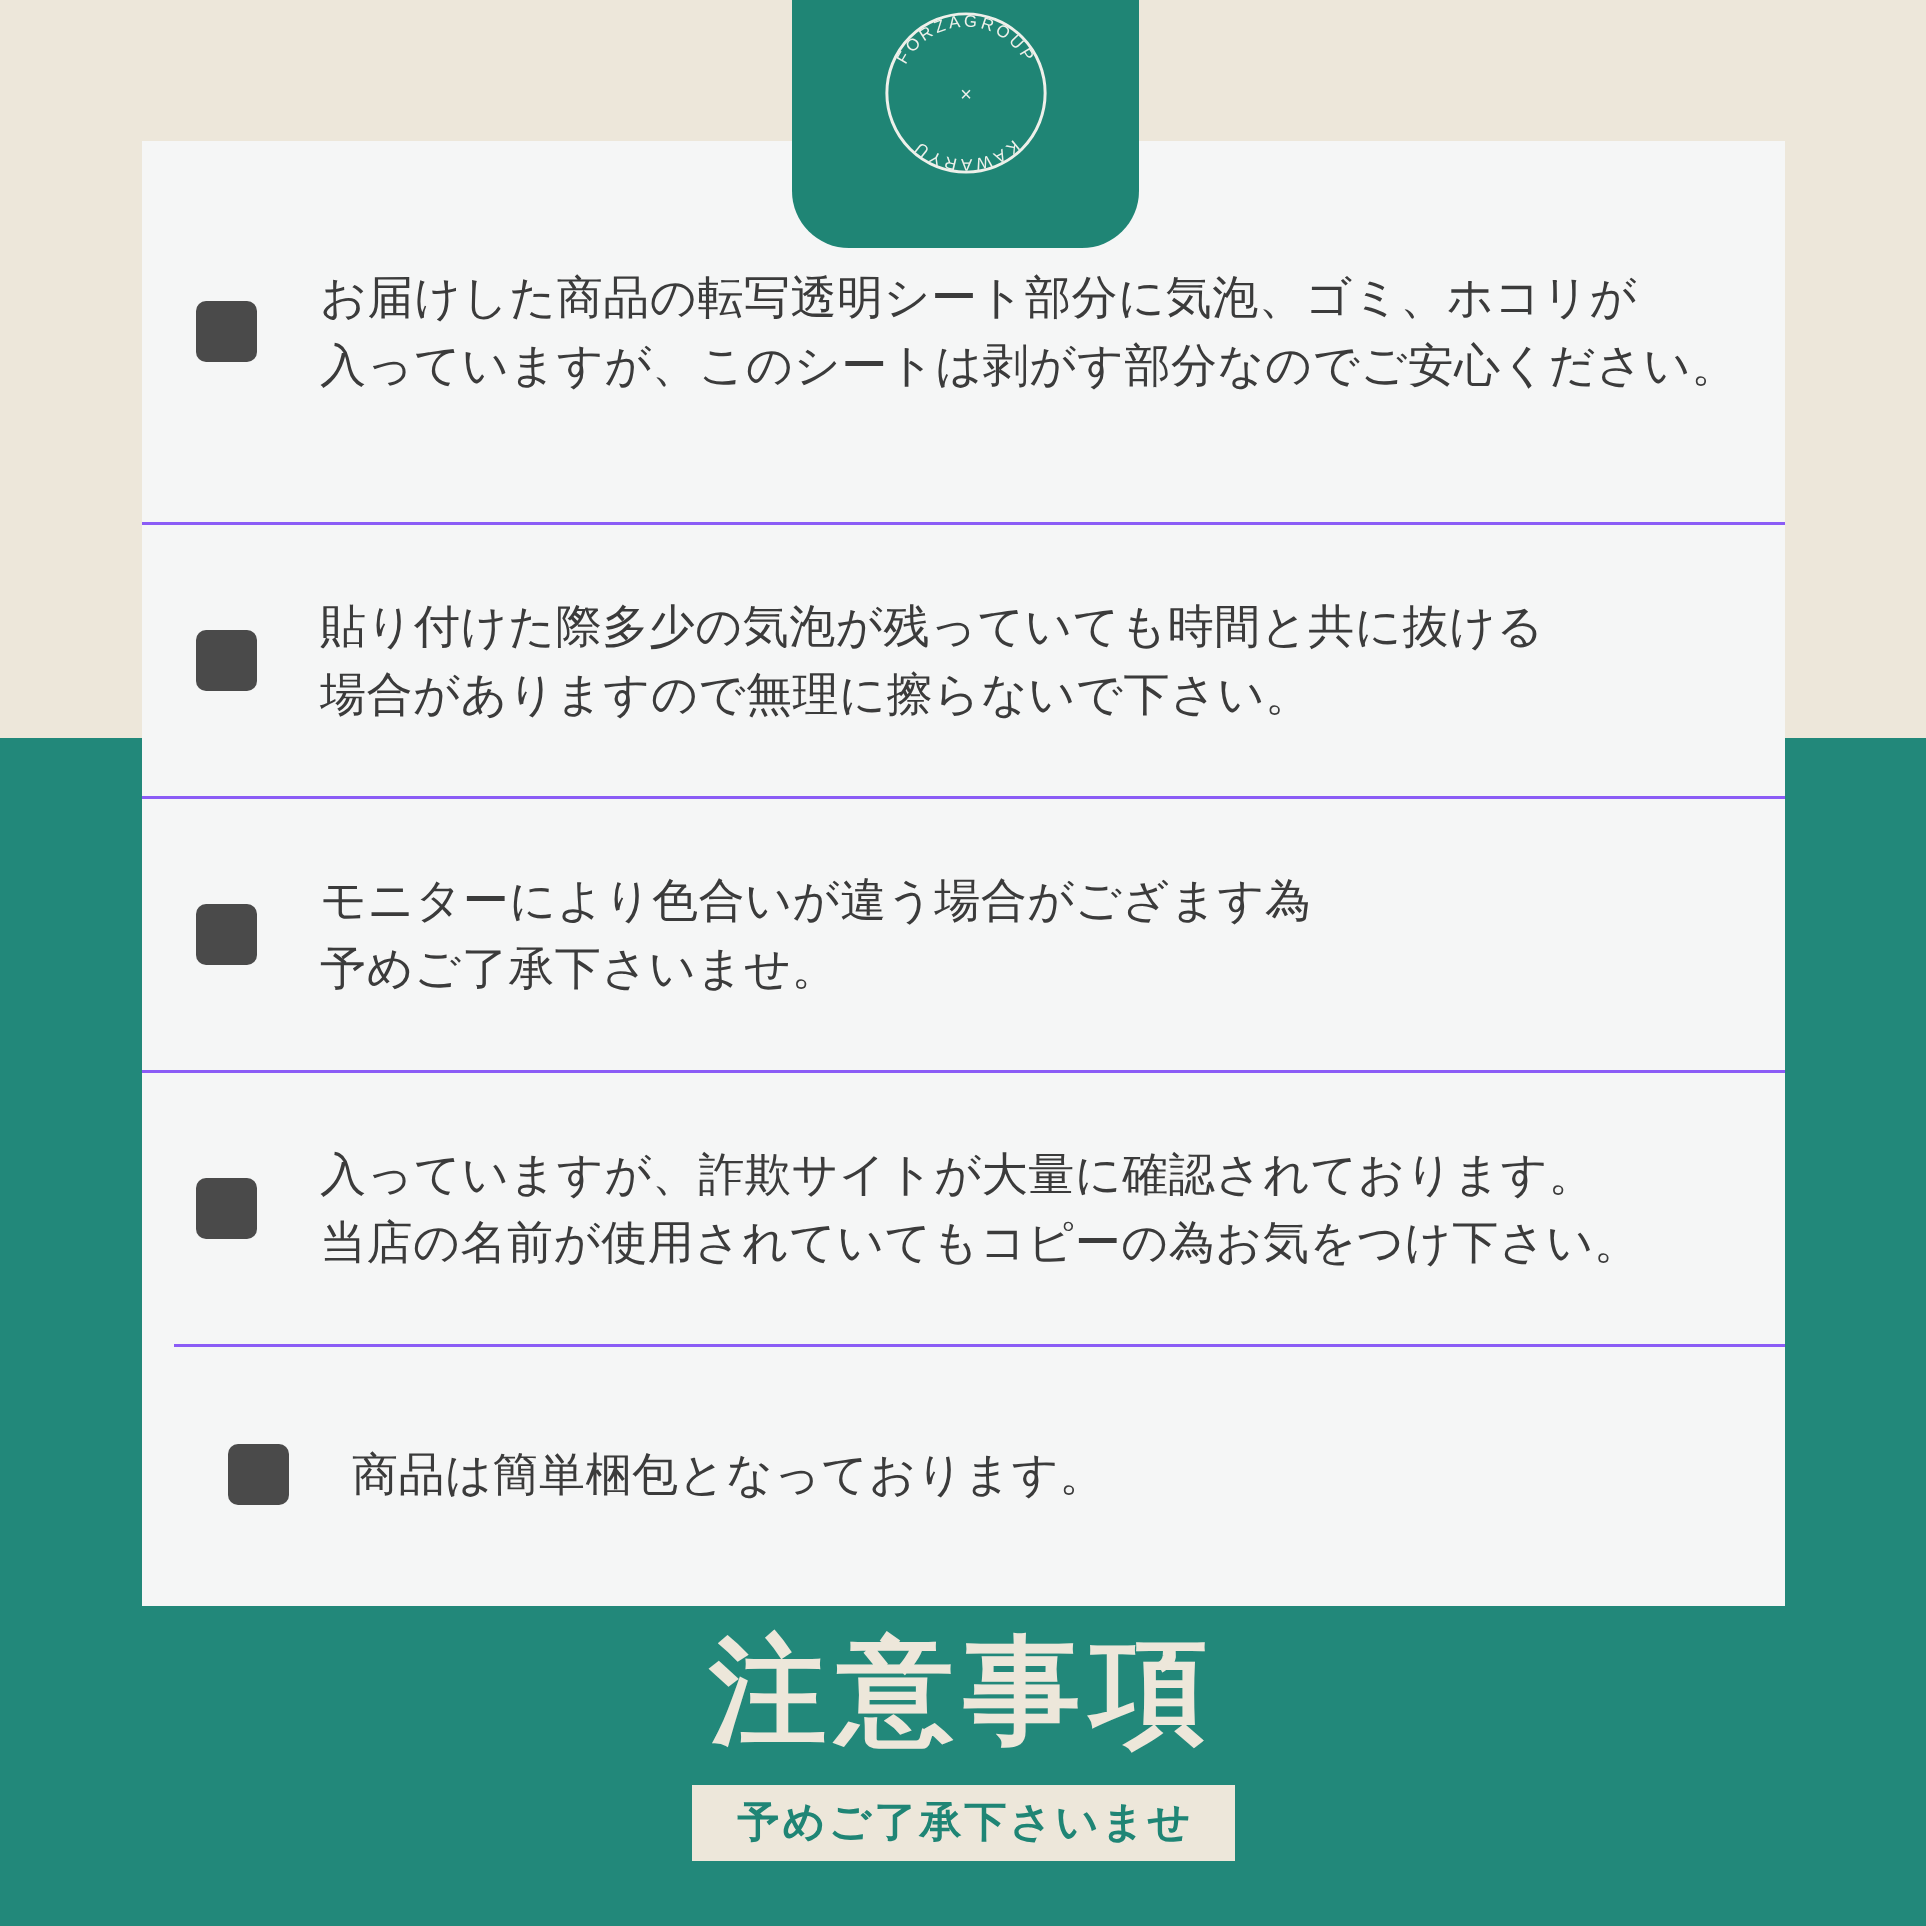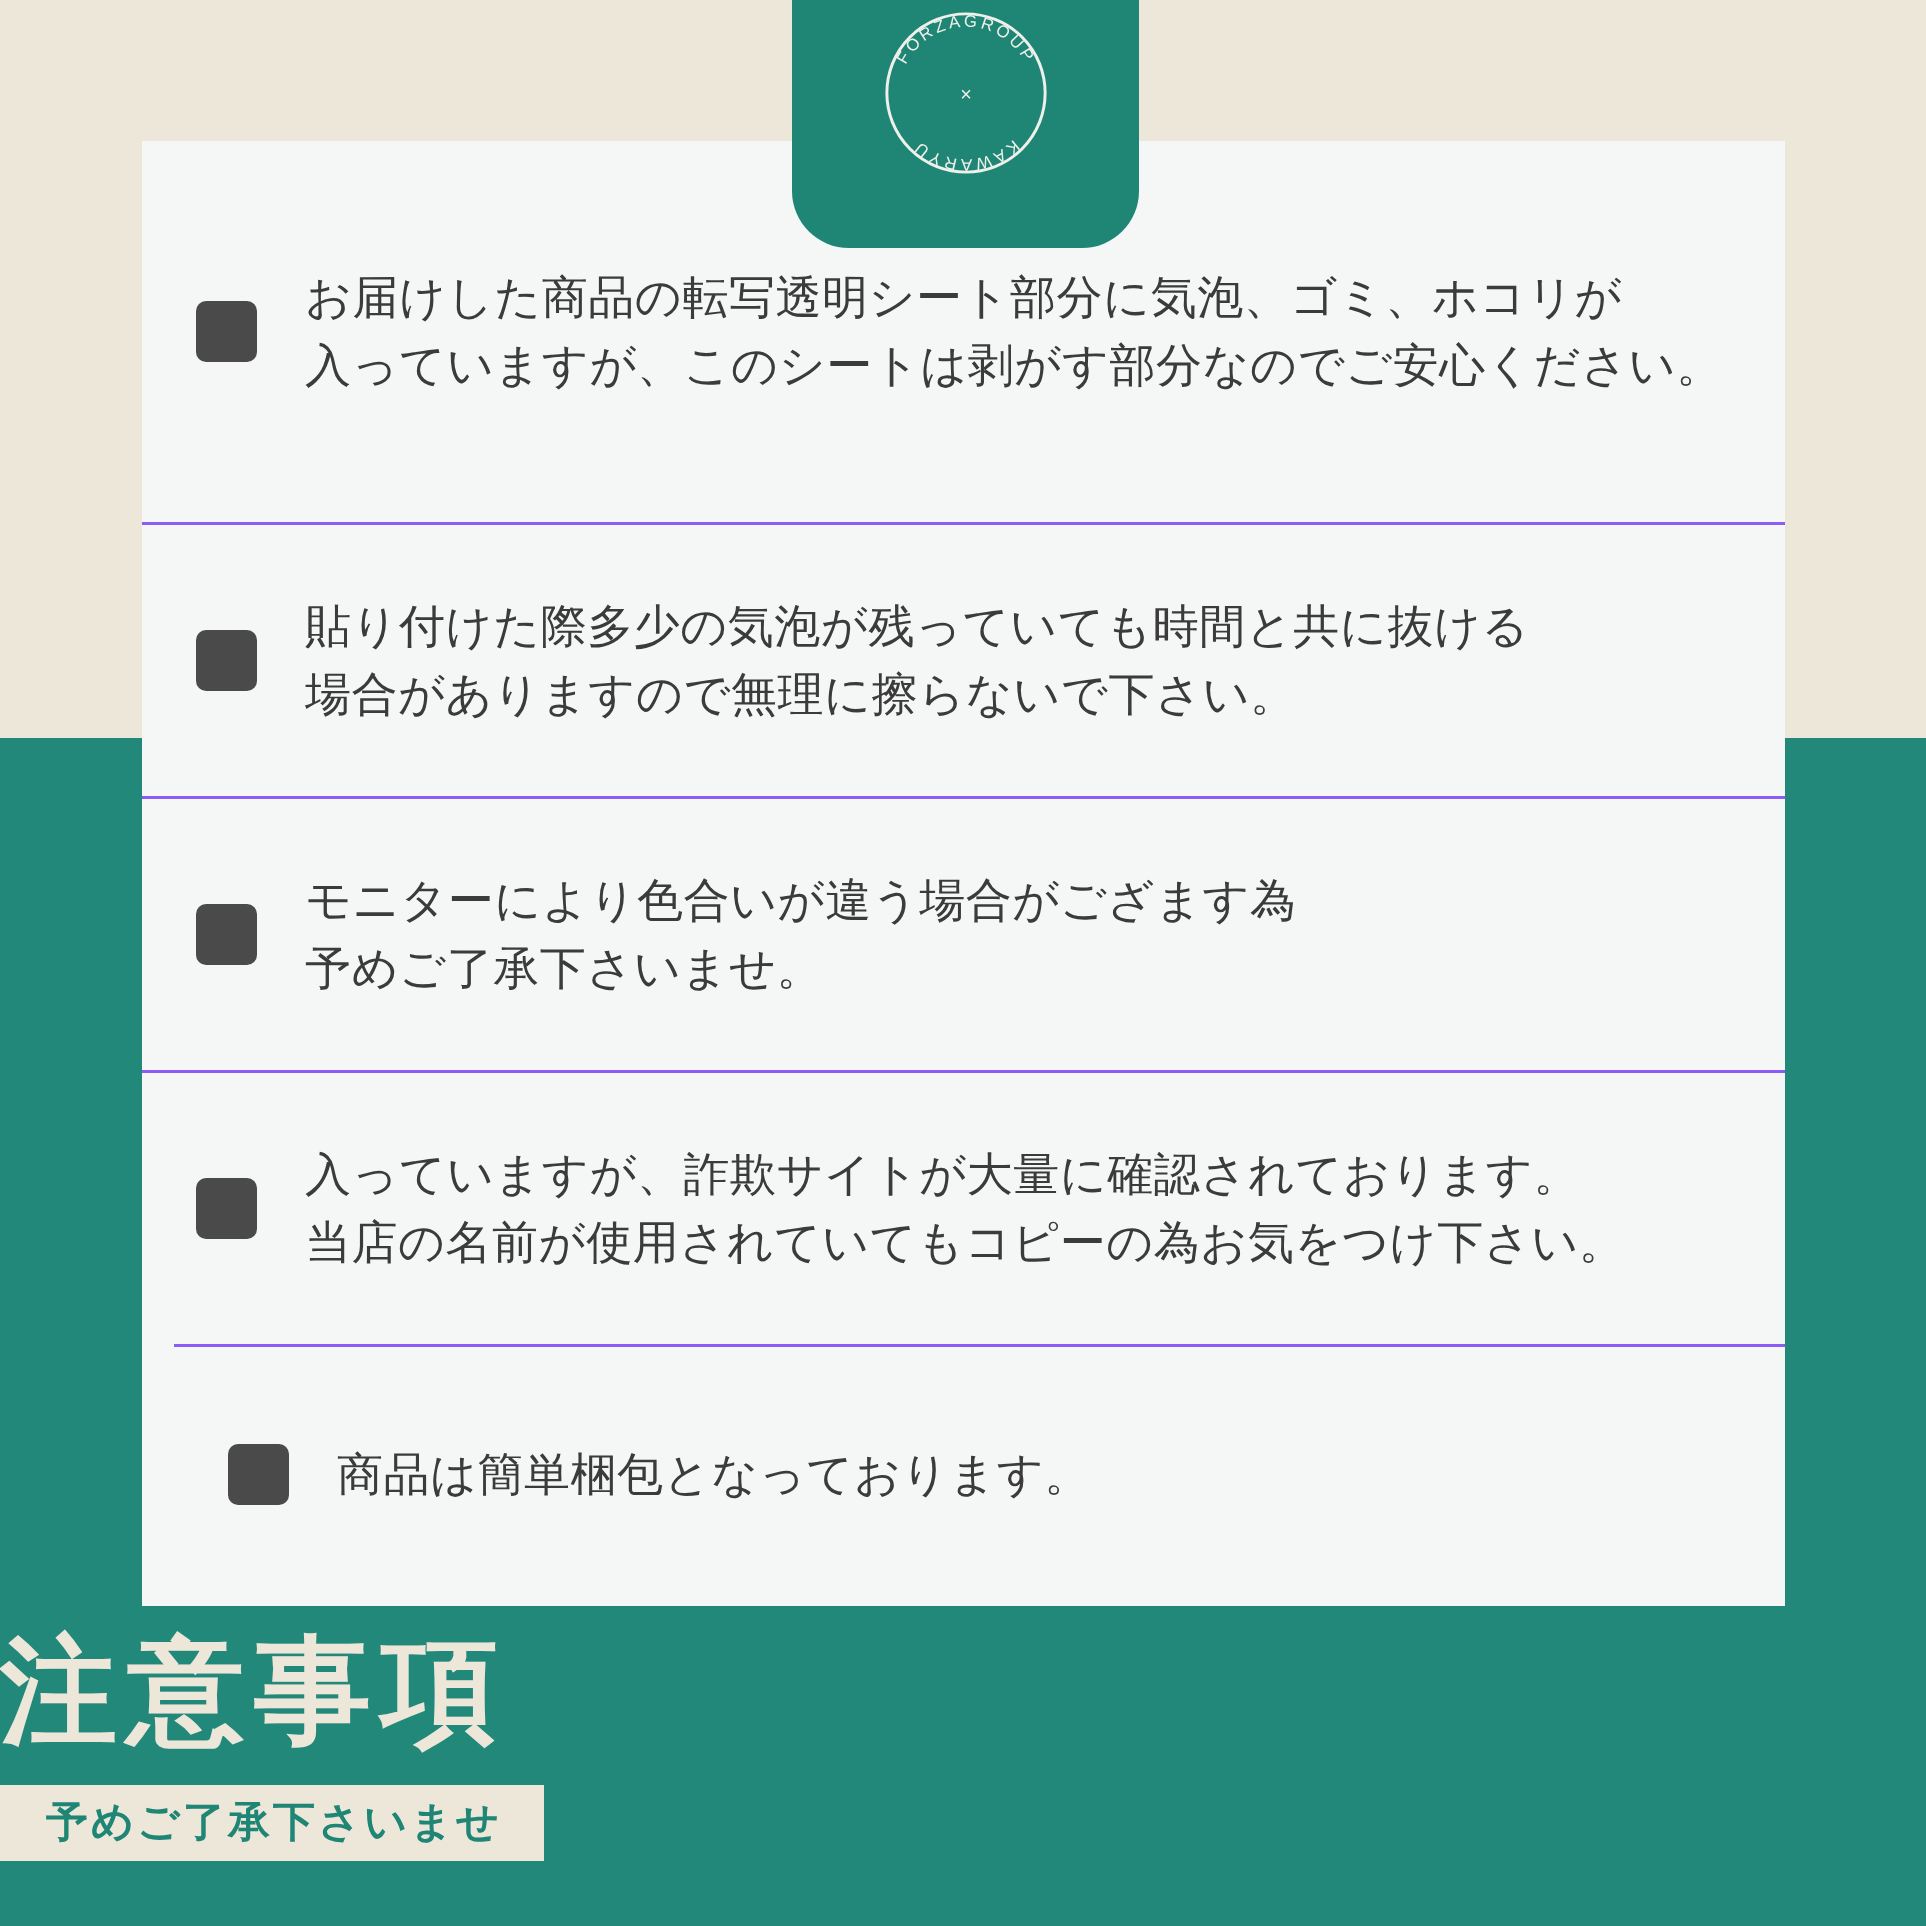--- a/index.html
+++ b/index.html
@@ -63,20 +63,21 @@
     z-index: 4;
   }
 
   .notice-row {
     position: relative;
     display: flex;
     align-items: center;
     box-sizing: border-box;
     padding-left: 54px;
     padding-right: 40px;
+    gap: 15px;
   }
   .notice-row + .notice-row {
     border-top: 3px solid #8b5cf6;
   }
 
   .row-bullet {
     flex: 0 0 auto;
     width: 61px;
     height: 61px;
     background: #4a4a4a;
@@ -101,21 +102,21 @@
   #row-4 { height: 258px; margin-left: 32px; }
 
   
   #footer {
     position: absolute;
     left: 0;
     top: 1614px;
     width: 1927px;
     height: 313px;
     z-index: 5;
-    text-align: left;
+    text-align: center;
   }
   #footer-title {
     font-size: 117px;
     font-weight: bold;
     color: #ede7da;
     letter-spacing: 10px;
     line-height: 1;
     margin-top: 18px;
   }
   #footer-subtitle-wrap {

